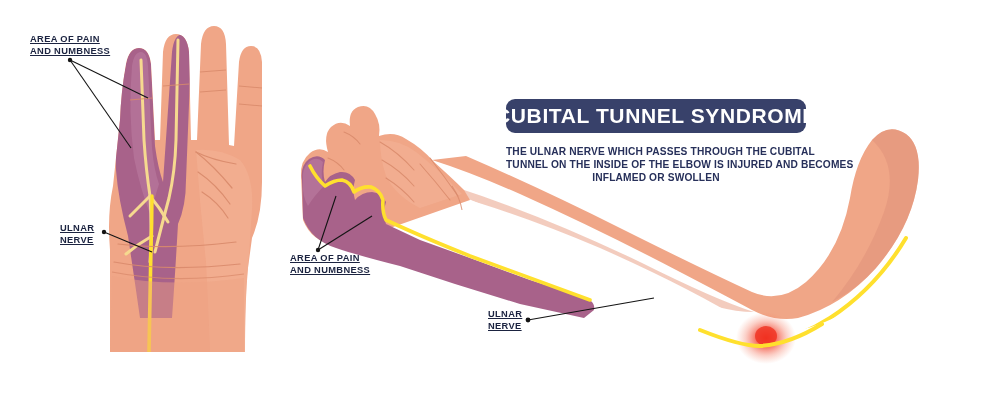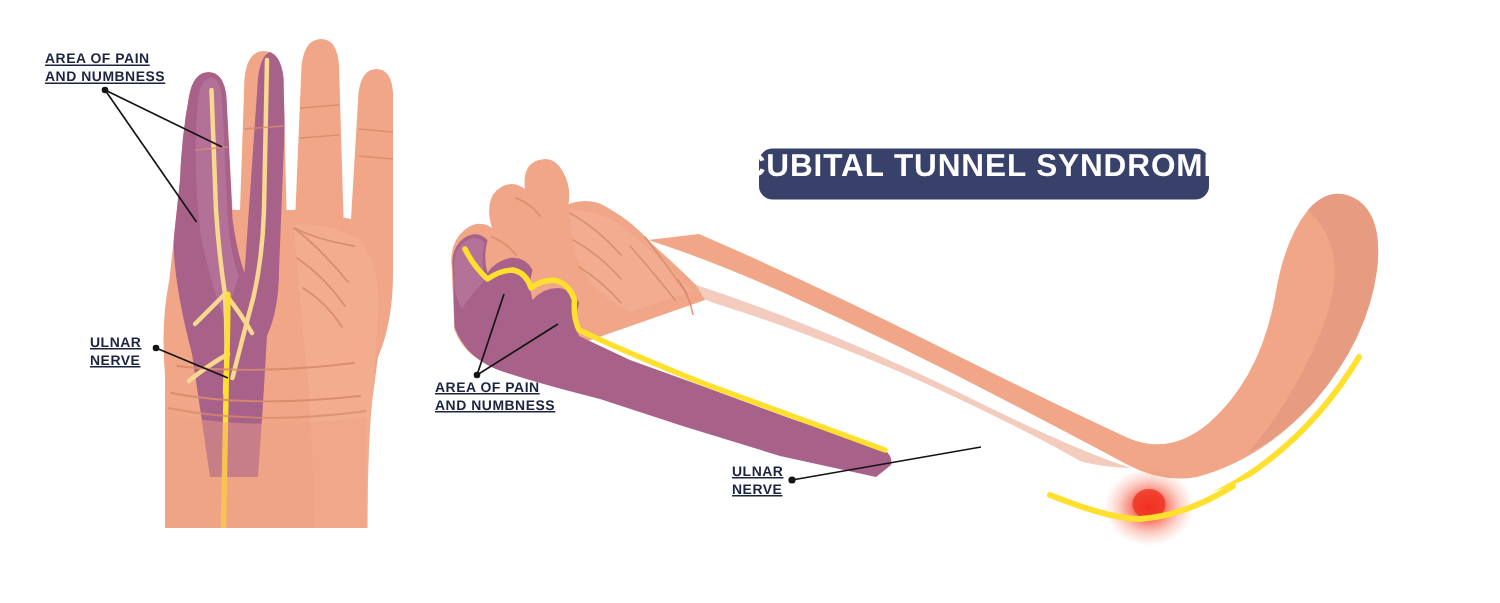--- a/index.html
+++ b/index.html
@@ -2,21 +2,21 @@
 <html><head>
 <meta charset="utf-8">
 <style>
   html,body{margin:0;padding:0;background:#ffffff;}
   body{width:1000px;height:402px;overflow:hidden;font-family:"Liberation Sans",sans-serif;}
   #stage{position:relative;width:1000px;height:402px;background:#ffffff;}
   #art{position:absolute;left:0;top:0;width:1000px;height:402px;}
 
   .banner{
     position:absolute;
-    display:flex;align-items:flex-start;justify-content:center;
+    display:flex;align-items:center;justify-content:center;
     border-radius:9px;
     box-sizing:border-box;
   }
   .banner-text{
     color:#ffffff;
     font-weight:bold;
     font-size:21px;
     letter-spacing:.6px;
     white-space:nowrap;
     font-family:"Liberation Sans",sans-serif;
@@ -222,20 +222,25 @@
 
       <path d="M528 320 L654 298"></path>
       <circle cx="528" cy="320" r="2.4" fill="#141414" stroke="none"></circle>
     </g>
   </svg>
 
   <div class="banner" id="banner" style="left: 506px; top: 99px; width: 300px; height: 34px; background: rgb(56, 65, 106);">
     <span class="banner-text" style="color: rgb(255, 255, 255);">CUBITAL TUNNEL SYNDROME</span>
   </div>
 
+  <div class="subtitle" id="subtitle" style="left: 506px; top: 145px; width: 300px; color: rgb(39, 48, 90);">
+    <div>THE ULNAR NERVE WHICH PASSES THROUGH THE CUBITAL</div>
+    <div>TUNNEL ON THE INSIDE OF THE ELBOW IS INJURED AND BECOMES</div>
+    <div>INFLAMED OR SWOLLEN</div>
+  </div>
 
   <div class="anno" id="anno-0" style="left: 30px; top: 33px; color: rgb(27, 35, 64);">
     <div>AREA OF PAIN</div>
     <div>AND NUMBNESS</div>
   </div>
 
   <div class="anno" id="anno-1" style="left: 60px; top: 222px; color: rgb(27, 35, 64);">
     <div>ULNAR</div>
     <div>NERVE</div>
   </div>

